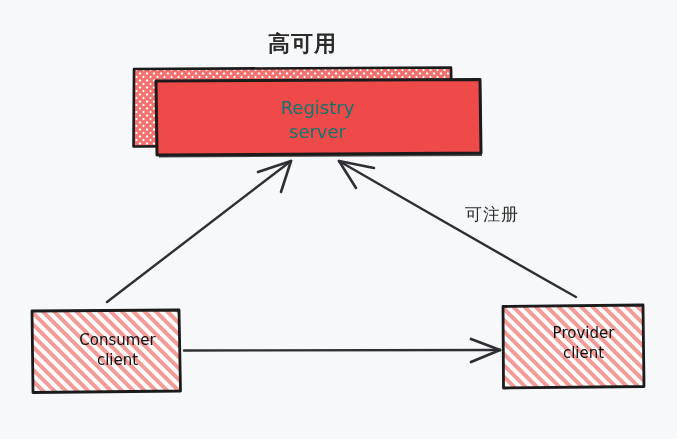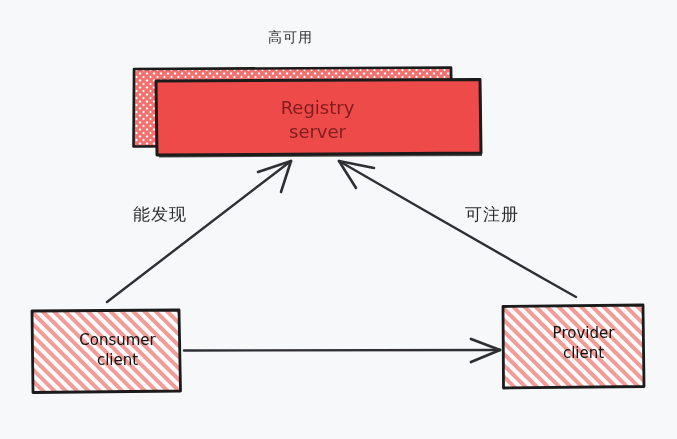--- a/index.html
+++ b/index.html
@@ -38,36 +38,37 @@
     position: absolute;
     font-family: "DejaVu Sans", sans-serif;
     color: #2b2b2b;
     font-size: 17px;
     letter-spacing: 1px;
     white-space: nowrap;
   }
   #title-label {
     left: 268px;
     top: 29px;
-    font-size: 14px;
+    font-size: 22px;
+    font-weight: bold;
   }
   #edge-label-discover {
     left: 133px;
     top: 203px;
   }
   #edge-label-register {
     left: 465px;
     top: 203px;
   }
   #registry-label {
     left: 155px;
     top: 96px;
     width: 325px;
     font-size: 18px;
-    color: #7f1d1d;
+    color: #0f766e;
   }
   #consumer-label {
     left: 31px;
     top: 330px;
     width: 173px;
     font-size: 15px;
   }
   #provider-label {
     left: 502px;
     top: 323px;
@@ -133,17 +134,16 @@
 
   <div class="node-label" id="registry-label">Registry
 server</div>
 
   <div class="node-label" id="consumer-label">Consumer
 client</div>
 
   <div class="node-label" id="provider-label">Provider
 client</div>
 
-  <div class="cn-label" id="edge-label-discover">能发现</div>
 
   <div class="cn-label" id="edge-label-register">可注册</div>
 
 </div>
 
 </body></html>

